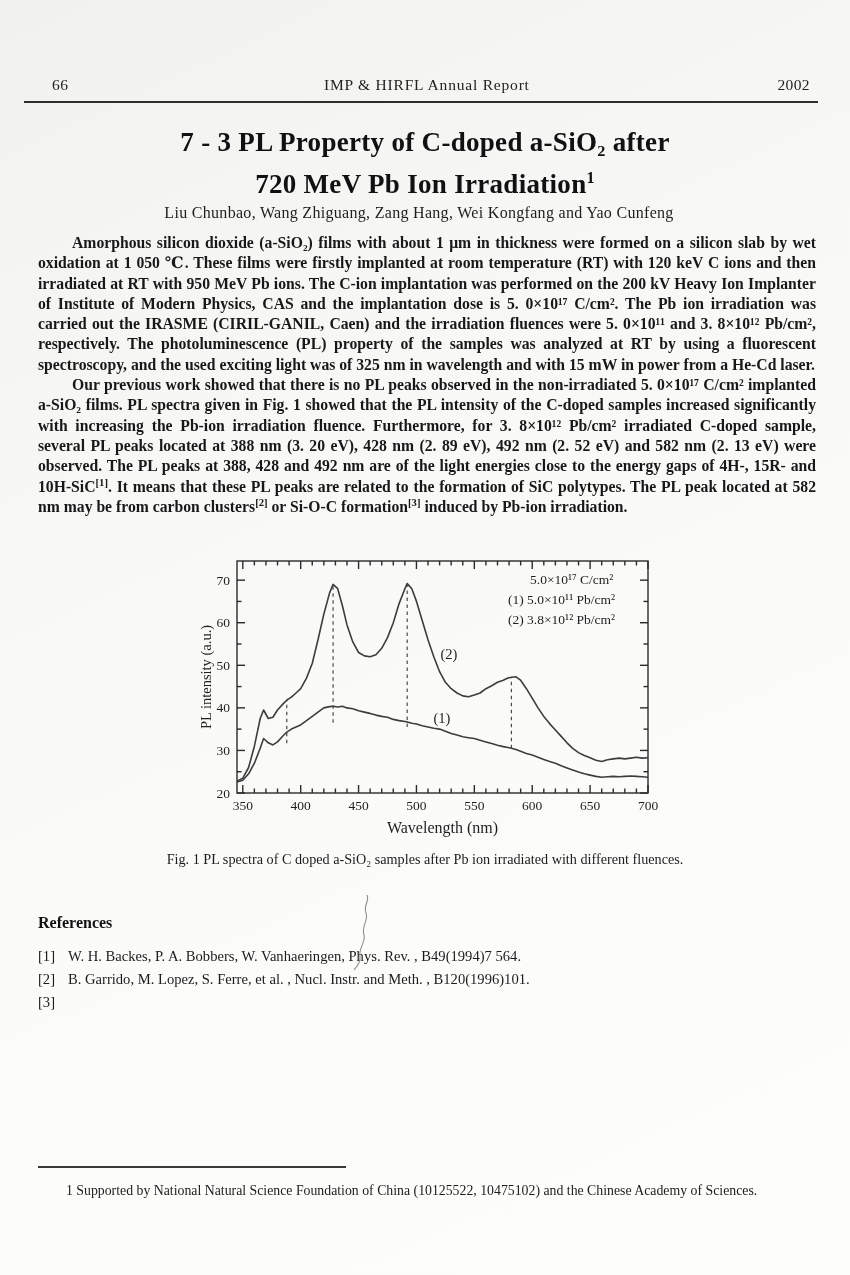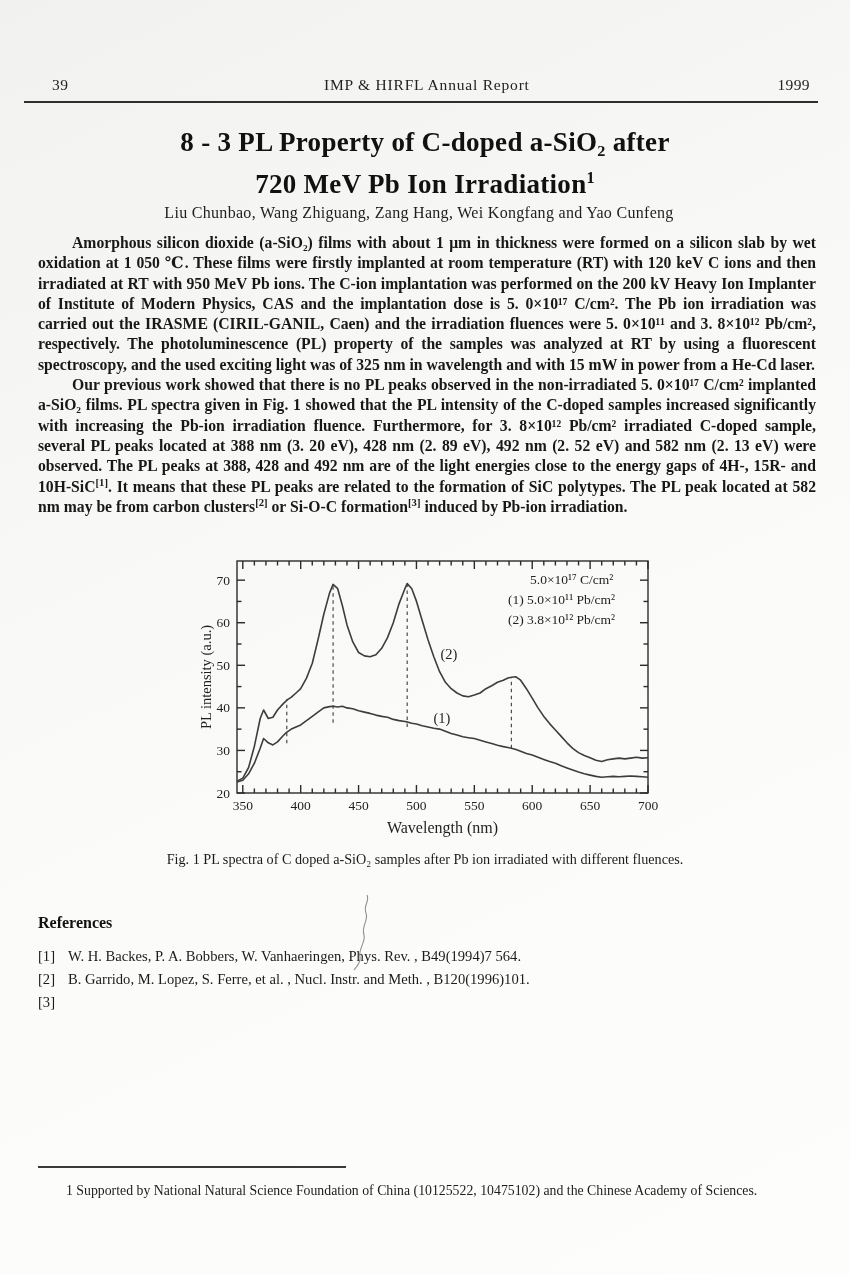--- a/index.html
+++ b/index.html
@@ -57,28 +57,28 @@
     position:absolute;top:1181px;left:66px;width:724px;
     font-size:13.8px;color:#1c1c1c;line-height:19px;
   }
 </style>
 </head>
 <body>
 
 <div class="page">
 
   <div class="hdr">
-    <span>39</span>
+    <span>66</span>
     <span class="mid">IMP &amp; HIRFL Annual Report</span>
-    <span>1999</span>
+    <span>2002</span>
   </div>
   <div class="hdr-rule"></div>
 
   <div class="title">
-    <div>8 - 3   PL Property of C-doped a-SiO₂ after</div>
+    <div>7 - 3   PL Property of C-doped a-SiO₂ after</div>
     <div><span>720 MeV Pb Ion Irradiation</span><sup>1</sup></div>
   </div>
 
   <div class="authors">Liu Chunbao, Wang Zhiguang, Zang Hang, Wei Kongfang and Yao Cunfeng</div>
 
   <div class="bodytext">
     <p><span>Amorphous silicon dioxide (a-SiO₂) films with about 1 μm in thickness were formed on a silicon slab by wet oxidation at 1 050 ℃. These films were firstly implanted at room temperature (RT) with 120 keV C ions and then irradiated at RT with 950 MeV Pb ions. The C-ion implantation was performed on the 200 kV Heavy Ion Implanter of Institute of Modern Physics, CAS and the implantation dose is 5. 0×10¹⁷ C/cm². The Pb ion irradiation was carried out the IRASME (CIRIL-GANIL, Caen) and the irradiation fluences were 5. 0×10¹¹ and 3. 8×10¹² Pb/cm², respectively. The photoluminescence (PL) property of the samples was analyzed at RT by using a fluorescent spectroscopy, and the used exciting light was of 325 nm in wavelength and with 15 mW in power from a He-Cd laser.</span></p>
     <p><span>Our previous work showed that there is no PL peaks observed in the non-irradiated 5. 0×10¹⁷ C/cm² implanted a-SiO₂ films. PL spectra given in Fig. 1 showed that the PL intensity of the C-doped samples increased significantly with increasing the Pb-ion irradiation fluence. Furthermore, for 3. 8×10¹² Pb/cm² irradiated C-doped sample, several PL peaks located at 388 nm (3. 20 eV), 428 nm (2. 89 eV), 492 nm (2. 52 eV) and 582 nm (2. 13 eV) were observed. The PL peaks at 388, 428 and 492 nm are of the light energies close to the energy gaps of 4H-, 15R- and 10H-SiC</span><sup>[1]</sup><span>. It means that these PL peaks are related to the formation of SiC polytypes. The PL peak located at 582 nm may be from carbon clusters</span><sup>[2]</sup><span> or Si-O-C formation</span><sup>[3]</sup><span> induced by Pb-ion irradiation.</span></p>
   </div>
 

